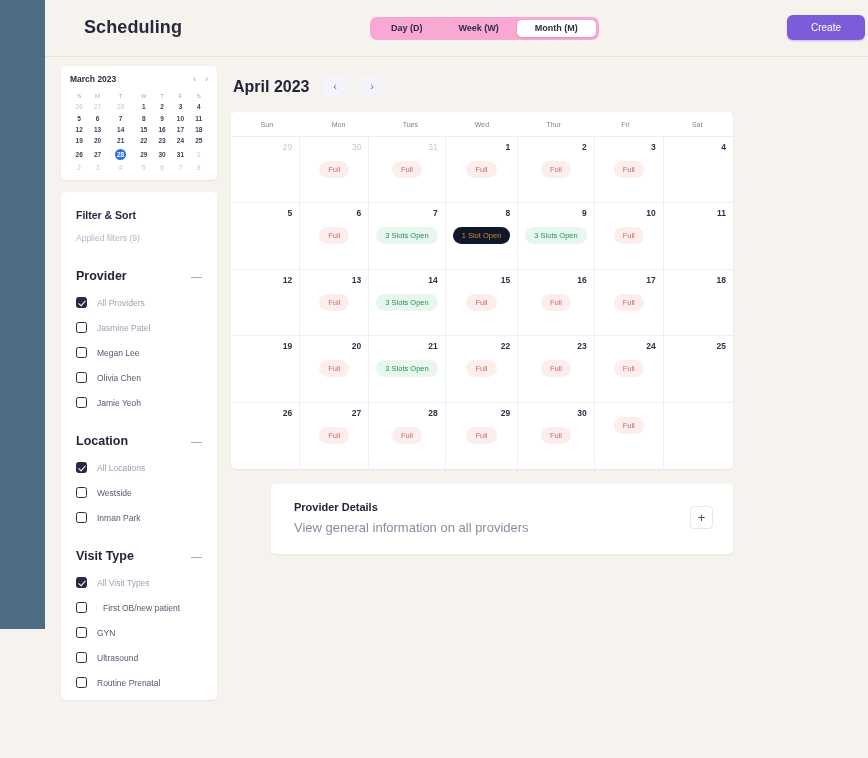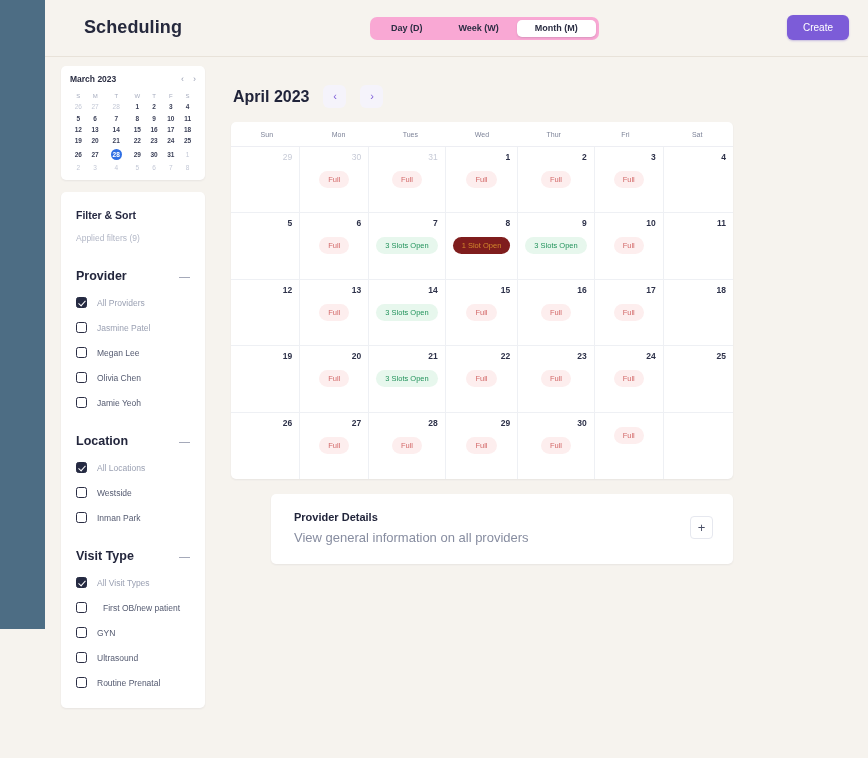--- a/index.html
+++ b/index.html
@@ -44,31 +44,31 @@
     font-size: 9px; font-weight: 700; color: #2a2d42;
     padding: 0 18px; height: 17px; line-height: 17px;
     border-radius: 5px; cursor: pointer; white-space: nowrap;
   }
   .seg-btn.active {
     background: #ffffff;
     box-shadow: 0 1px 2px rgba(30,35,60,.14);
   }
   .create-btn {
     position: absolute; left: 742px; top: 15px;
-    width: 62px; height: 25px;
+    width: 78px; height: 25px;
     background: #7c5cd8; color: #fff;
     border: none; border-radius: 6px;
     font-family: "Liberation Sans", sans-serif;
     font-size: 10px; font-weight: 500;
     cursor: pointer;
     box-shadow: 0 1px 2px rgba(90,60,190,.3);
   }
 
   
-  .sidebar { position: absolute; left: 61px; top: 66px; width: 144px; }
+  .sidebar { position: absolute; left: 61px; top: 66px; width: 156px; }
   .card {
     background: #ffffff;
     border-radius: 5px;
     box-shadow: 0 1px 2px rgba(40,45,70,.07);
   }
 
   
   .minical { padding: 8px 9px 7px 9px; }
   .minical-head {
     display: flex; align-items: center; justify-content: space-between;
@@ -88,21 +88,21 @@
     font-size: 6.5px; font-weight: 700; color: #3a3f57;
     padding: 2.2px 0; text-align: center; cursor: pointer;
   }
   table.mc td.out { color: #c3c8d6; font-weight: 400; }
   table.mc td.sel span {
     display: inline-block; width: 11px; height: 11px; line-height: 11px;
     background: #2f6fe4; color: #fff; border-radius: 50%;
   }
 
   
-  .filters { margin-top: 12px; padding: 17px 15px 20px 15px; }
+  .filters { margin-top: 12px; padding: 17px 15px 12px 15px; }
   .filters-title { font-size: 10.5px; font-weight: 700; color: #252841; }
   .applied { margin-top: 12px; font-size: 8.5px; color: #b2b7c6; }
   .fgroup { margin-top: 26px; }
   .fgroup-head {
     display: flex; align-items: center; justify-content: space-between; gap: 44px;
   }
   .fgroup-title { font-size: 12.5px; font-weight: 700; color: #23263c; }
   .collapse-icon { color: #8a90a4; font-size: 11px; line-height: 1; cursor: pointer; }
   .fitem {
     display: flex; align-items: center; gap: 10px; margin-top: 14px; cursor: pointer;
@@ -117,21 +117,21 @@
     content: ""; position: absolute; left: 3px; top: 1px;
     width: 3px; height: 6px;
     border: solid #fff; border-width: 0 1.4px 1.4px 0;
     transform: rotate(42deg);
   }
   .fitem-label { font-size: 8.5px; color: #545a70; }
   .fitem-label.muted { color: #9ba1b3; }
   .fitem-label.indent { padding-left: 6px; }
 
   
-  .main { position: absolute; left: 213px; top: 76px; width: 520px; padding-left: 18px; }
+  .main { position: absolute; left: 213px; top: 66px; width: 520px; padding-left: 18px; }
   .cal-head { display: flex; align-items: center; gap: 14px; padding: 9px 2px 14px 2px; }
   .cal-month { font-size: 16px; font-weight: 700; color: #21243a; }
   .navbtn {
     width: 23px; height: 23px; border-radius: 6px;
     background: #f5f3fb; border: none; cursor: pointer;
     color: #7c5cd8; font-size: 11px; line-height: 23px;
     font-family: "Liberation Sans", sans-serif;
   }
   .cal-card { background: #fff; border-radius: 5px; box-shadow: 0 1px 2px rgba(40,45,70,.07); overflow: hidden; }
   .dow-row { display: grid; grid-template-columns: repeat(7, 1fr); border-bottom: 1px solid #edeef3; }
@@ -146,21 +146,21 @@
   .daynum { text-align: right; font-size: 8.5px; font-weight: 700; color: #2d3149; }
   .daynum.out { color: #c6cad6; font-weight: 400; }
   .badge {
     display: inline-block; margin-top: 9px;
     font-size: 7.5px; font-weight: 400;
     padding: 4px 9px; border-radius: 10px; white-space: nowrap;
   }
   .badge-wrap { text-align: center; }
   .badge.full { background: #fdeeee; color: #d36a6a; }
   .badge.open { background: #e7f7ed; color: #23935c; }
-  .badge.low  { background: #7f1d1d; color: #d2882c; }
+  .badge.low  { background: #0f172a; color: #d2882c; }
 
   
   .provider-card {
     margin-top: 15px; background: #fff; border-radius: 5px;
     box-shadow: 0 1px 2px rgba(40,45,70,.07);
     padding: 17px 20px 19px 23px;
     display: flex; align-items: center; justify-content: space-between; margin-left: 40px;
   }
   .pd-title { font-size: 11px; font-weight: 700; color: #22253b; }
   .pd-sub { margin-top: 7px; font-size: 13px; color: #878da0; }

